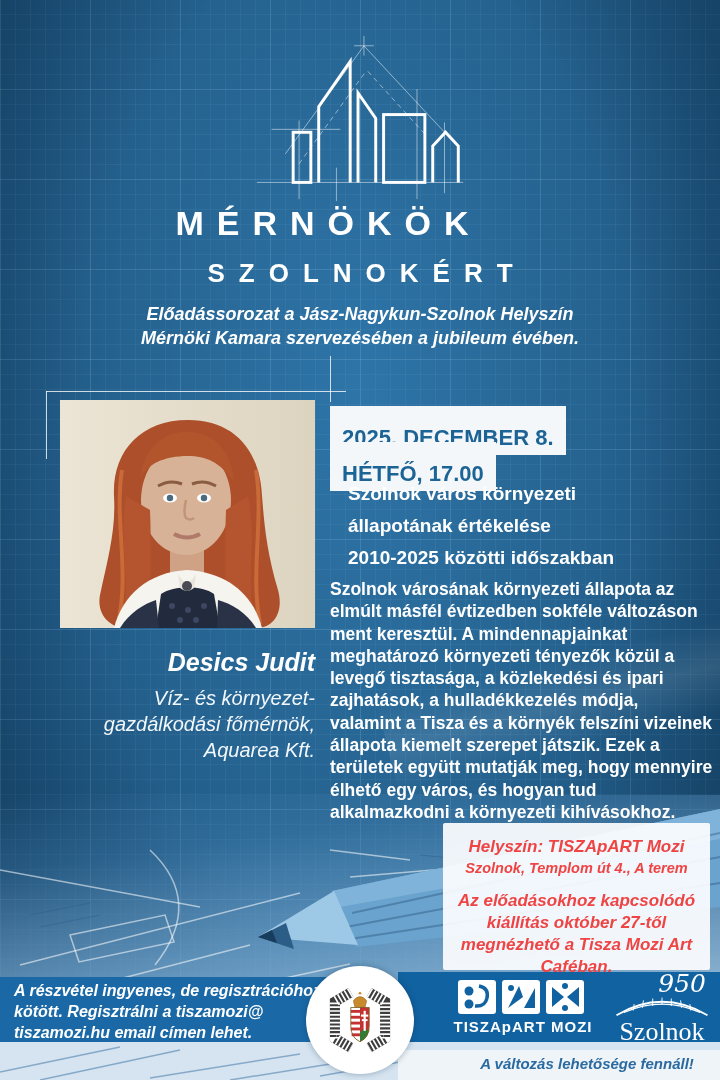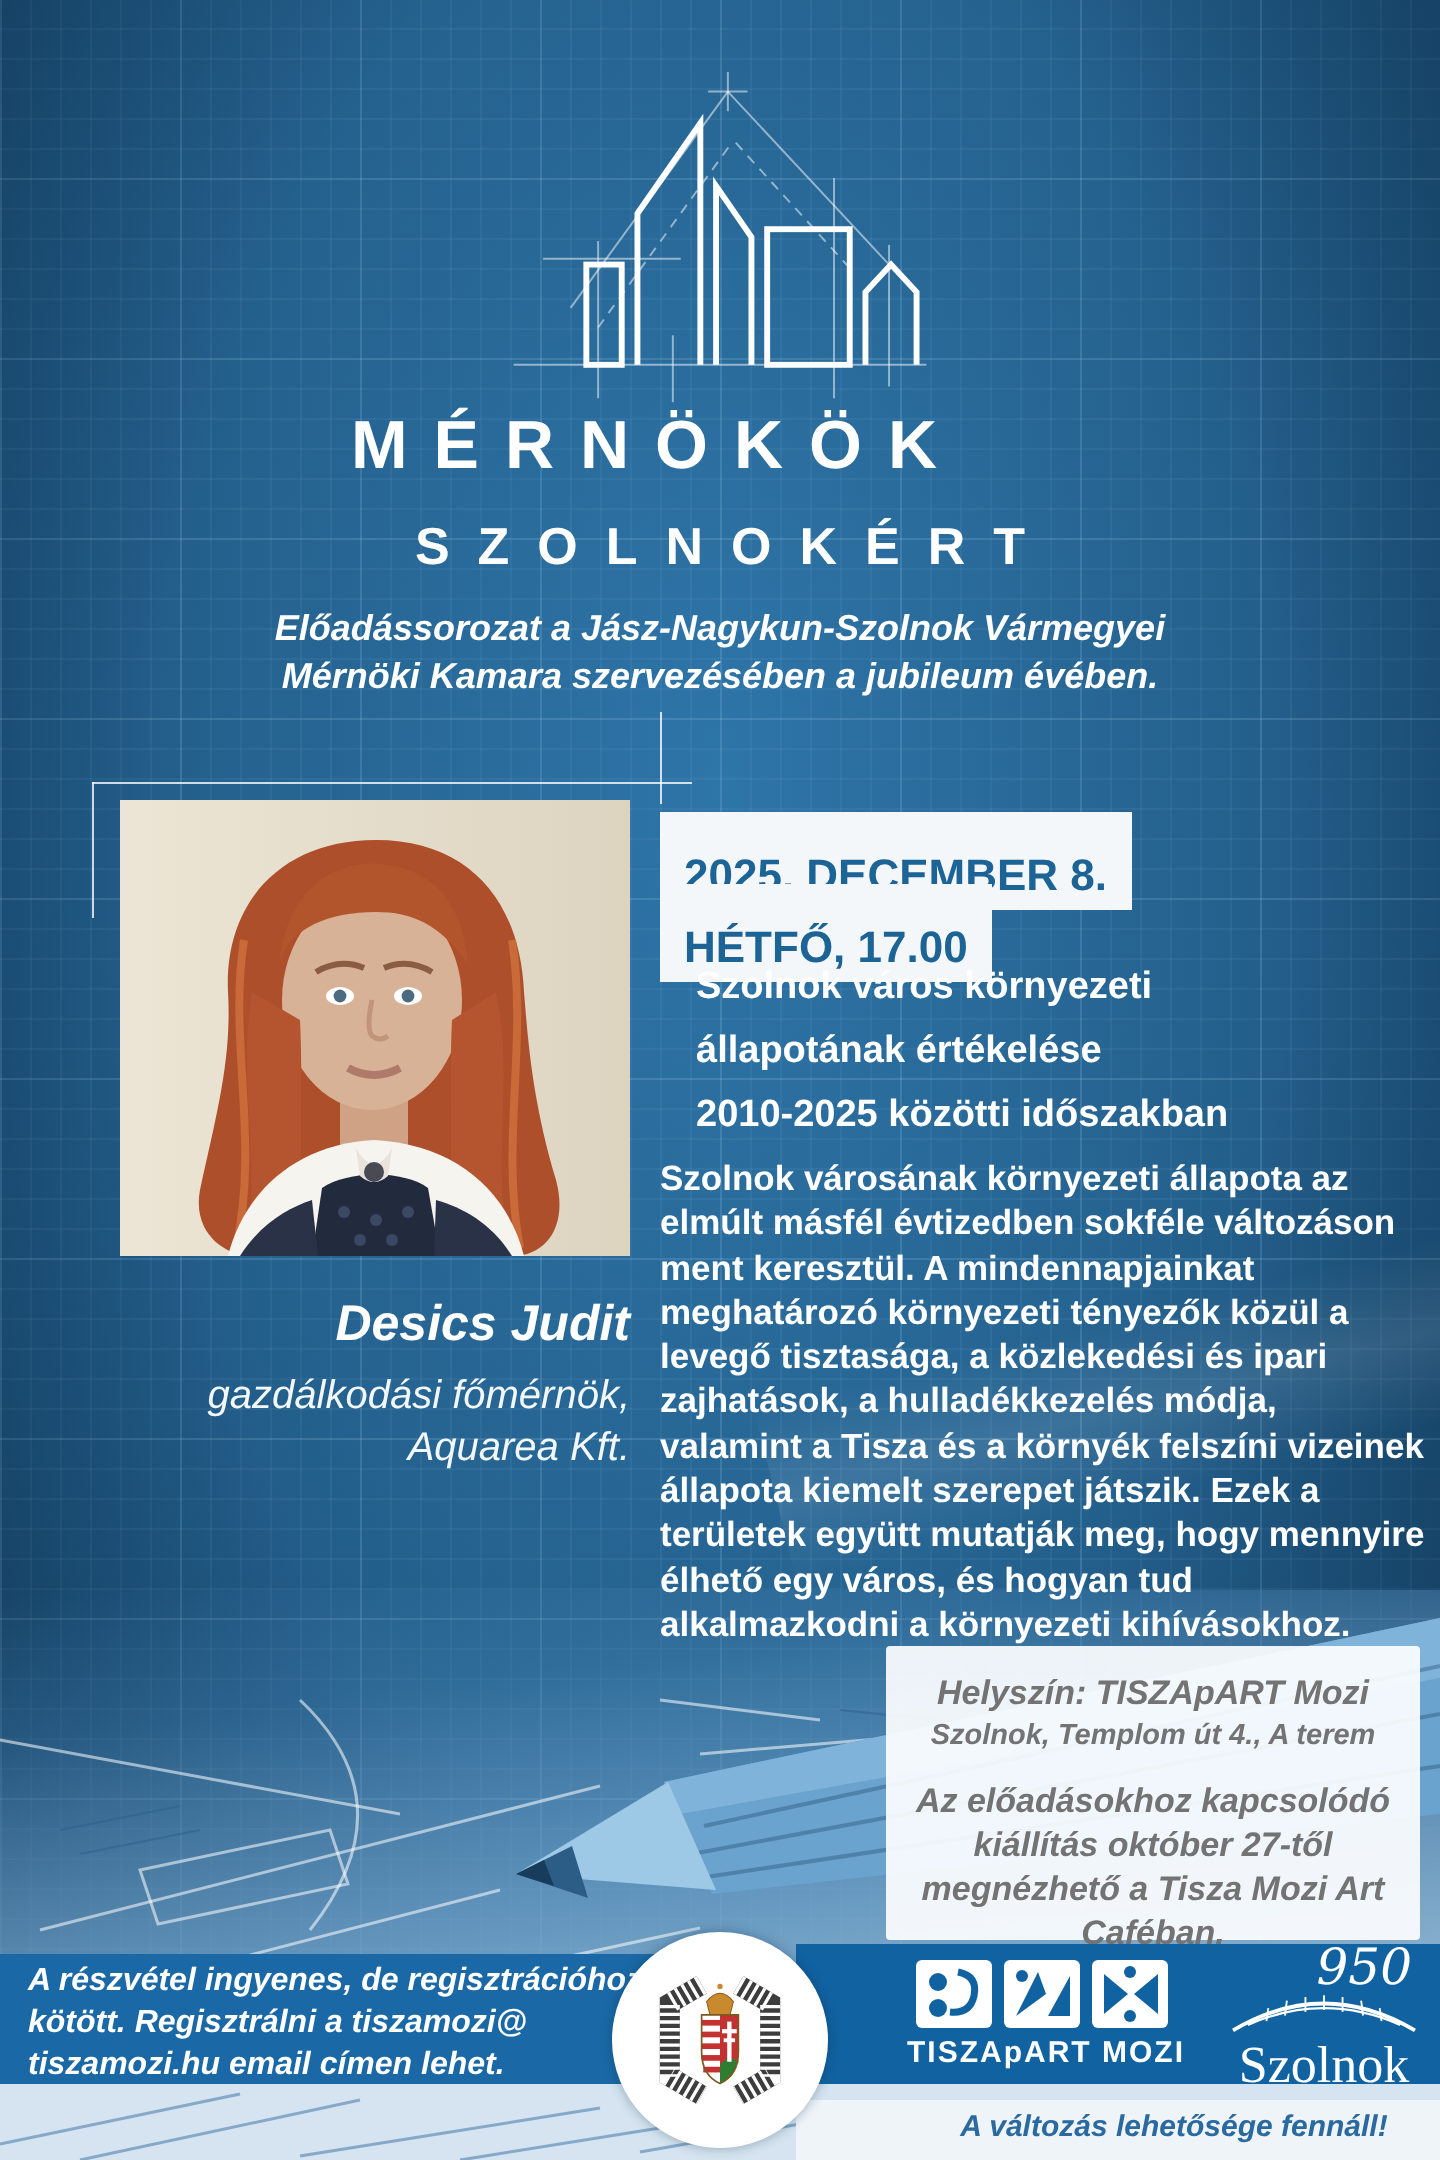--- a/index.html
+++ b/index.html
@@ -34,21 +34,21 @@
   .badge1{top:406px;}
   .badge2{top:442px;}
   .talk-title{left:348px;top:478px;width:380px;font-size:19px;font-weight:bold;line-height:32px;z-index:3;}
   .body-text{left:330px;top:578px;width:384px;font-size:17.5px;font-weight:600;line-height:22.3px;z-index:3;}
   
   .speaker{left:20px;top:648px;width:295px;text-align:right;z-index:3;font-style:italic;}
   .speaker-name{font-size:25px;font-weight:bold;margin-bottom:8px;}
   .speaker-role{font-size:20px;line-height:26px;color:#f2f7fb;}
   
   .venue{left:443px;top:823px;width:267px;height:147px;background:rgba(252,253,255,.93);
-    z-index:4;color:#737373;font-style:italic;text-align:center;border-radius:2px;}
+    z-index:4;color:#ef4444;font-style:italic;text-align:center;border-radius:2px;}
   .venue-label{font-size:17px;font-weight:bold;margin-top:14px;}
   .venue-address{font-size:14.5px;font-weight:600;margin-top:3px;}
   .venue-note{font-size:17px;font-weight:bold;line-height:22px;margin:14px 14px 0 14px;}
   
   .bottom-band{left:0;top:795px;width:720px;height:250px;z-index:2;
     background:linear-gradient(172deg, rgba(46,105,152,0) 0%, rgba(70,130,178,.35) 22%,
       rgba(116,166,206,.75) 55%, #a9cbe4 100%);}
   .streak{left:380px;top:640px;width:520px;height:90px;z-index:2;transform:rotate(-14deg);
     background:linear-gradient(180deg, rgba(255,255,255,0), rgba(255,255,255,.10), rgba(255,255,255,0));}
   
@@ -137,21 +137,21 @@
         <path d="M118,151 V60 L136,86 V151"></path>
         <rect x="144" y="82" width="42" height="69"></rect>
         <path d="M194,151 V114 L207,100 L220,114 V151"></path>
       </g>
     </svg>
   </div>
 
   <div class="abs title1">MÉRNÖKÖK</div>
   <div class="abs title2">SZOLNOKÉRT</div>
   <div class="abs subtitle">
-    <div>Előadássorozat a Jász-Nagykun-Szolnok Vármegyei</div>
+    <div>Előadássorozat a Jász-Nagykun-Szolnok Helyszín</div>
     <div>Mérnöki Kamara szervezésében a jubileum évében.</div>
   </div>
 
   <div class="abs mark" style="left:46px;top:391px;width:300px;height:1px;"></div>
   <div class="abs mark" style="left:46px;top:391px;width:1px;height:68px;"></div>
   <div class="abs mark" style="left:330px;top:356px;width:1px;height:46px;"></div>
 
   <div class="abs portrait">
     <svg width="255" height="228" viewBox="0 0 255 228">
       <defs>
@@ -196,20 +196,21 @@
   <div class="abs talk-title">
     <div>Szolnok város környezeti</div>
     <div>állapotának értékelése</div>
     <div>2010-2025 közötti időszakban</div>
   </div>
 
   <div class="abs body-text">Szolnok városának környezeti állapota az elmúlt másfél évtizedben sokféle változáson ment keresztül. A mindennapjainkat meghatározó környezeti tényezők közül a levegő tisztasága, a közlekedési és ipari zajhatások, a hulladékkezelés módja, valamint a Tisza és a környék felszíni vizeinek állapota kiemelt szerepet játszik. Ezek a területek együtt mutatják meg, hogy mennyire élhető egy város, és hogyan tud alkalmazkodni a környezeti kihívásokhoz.</div>
 
   <div class="abs speaker">
     <div class="speaker-name">Desics Judit</div>
+    <div class="speaker-role">Víz- és környezet-</div>
     <div class="speaker-role">gazdálkodási főmérnök,</div>
     <div class="speaker-role">Aquarea Kft.</div>
   </div>
 
   <div class="abs venue">
     <div class="venue-label">Helyszín: TISZApART Mozi</div>
     <div class="venue-address">Szolnok, Templom út 4., A terem</div>
     <div class="venue-note">Az előadásokhoz kapcsolódó kiállítás október 27-től megnézhető a Tisza Mozi Art Caféban.</div>
   </div>
 

